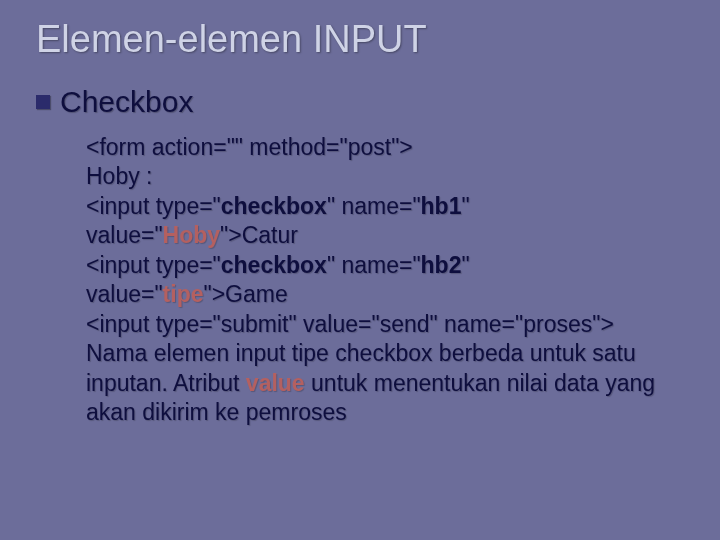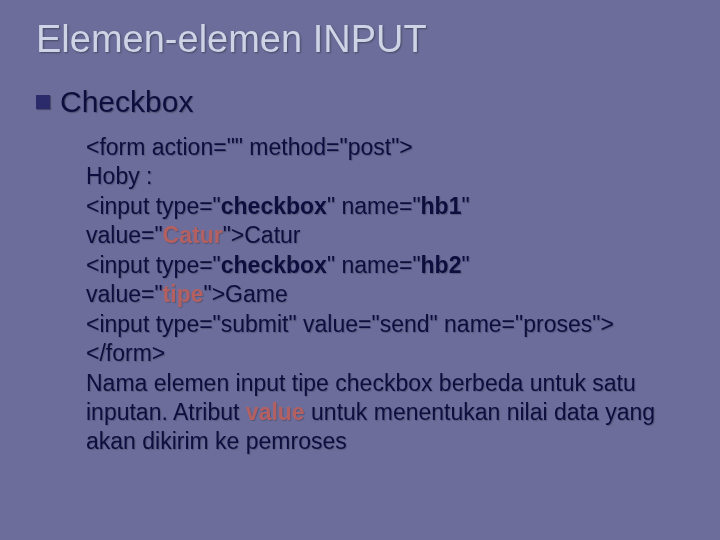--- a/index.html
+++ b/index.html
@@ -72,27 +72,26 @@
 
   <div class="bullet-row">
     <div class="bullet"></div>
     <div class="heading">Checkbox</div>
   </div>
 
   <div class="body">
     <p>&lt;form action="" method="post"&gt;</p>
     <p>Hoby :</p>
     <p>
-      <span>&lt;input type="</span><span class="hl-bold">checkbox</span><span>" name="</span><span class="hl-bold">hb1</span><span>" value="</span><span class="hl-red">Catur</span><span>"&gt;Catur</span>
+      <span>&lt;input type="</span><span class="hl-bold">checkbox</span><span>" name="</span><span class="hl-bold">hb1</span><span>" value="</span><span class="hl-red">Hoby</span><span>"&gt;Catur</span>
     </p>
     <p>
       <span>&lt;input type="</span><span class="hl-bold">checkbox</span><span>" name="</span><span class="hl-bold">hb2</span><span>"</span>
     </p>
     <p>
       <span>value="</span><span class="hl-red">tipe</span><span>"&gt;Game</span>
     </p>
     <p>&lt;input type="submit" value="send" name="proses"&gt;</p>
-    <p>&lt;/form&gt;</p>
     <p class="italic">
       <span>Nama elemen input tipe checkbox berbeda untuk satu inputan. Atribut </span><span class="hl-red">value</span><span> untuk menentukan nilai data yang akan dikirim ke pemroses</span>
     </p>
   </div>
 </div>
 
 </body></html>

